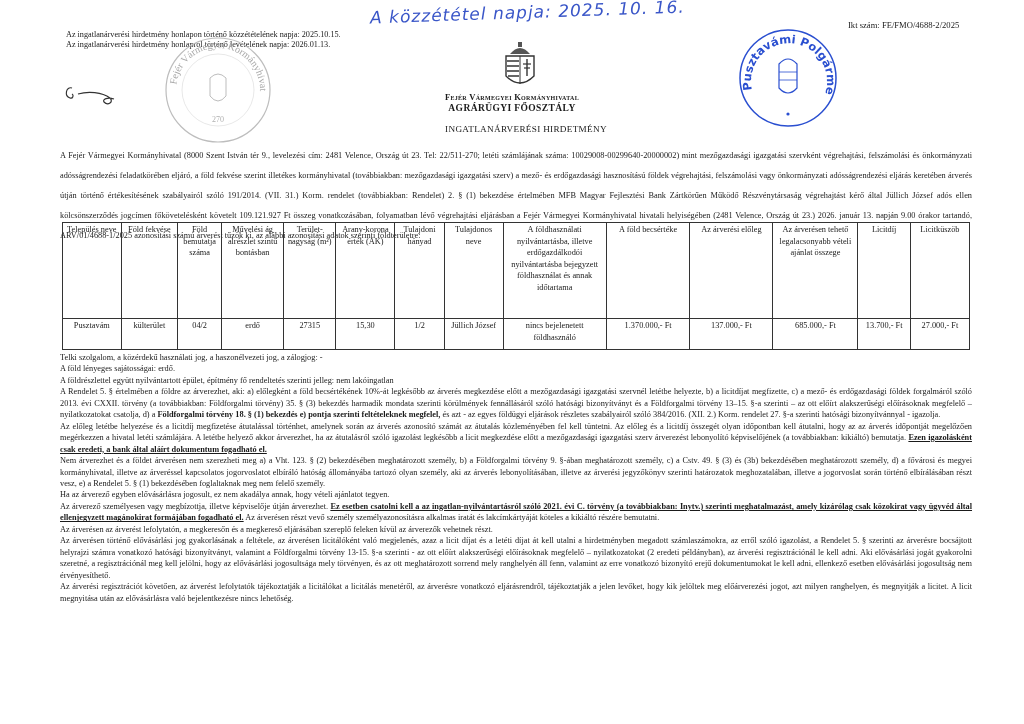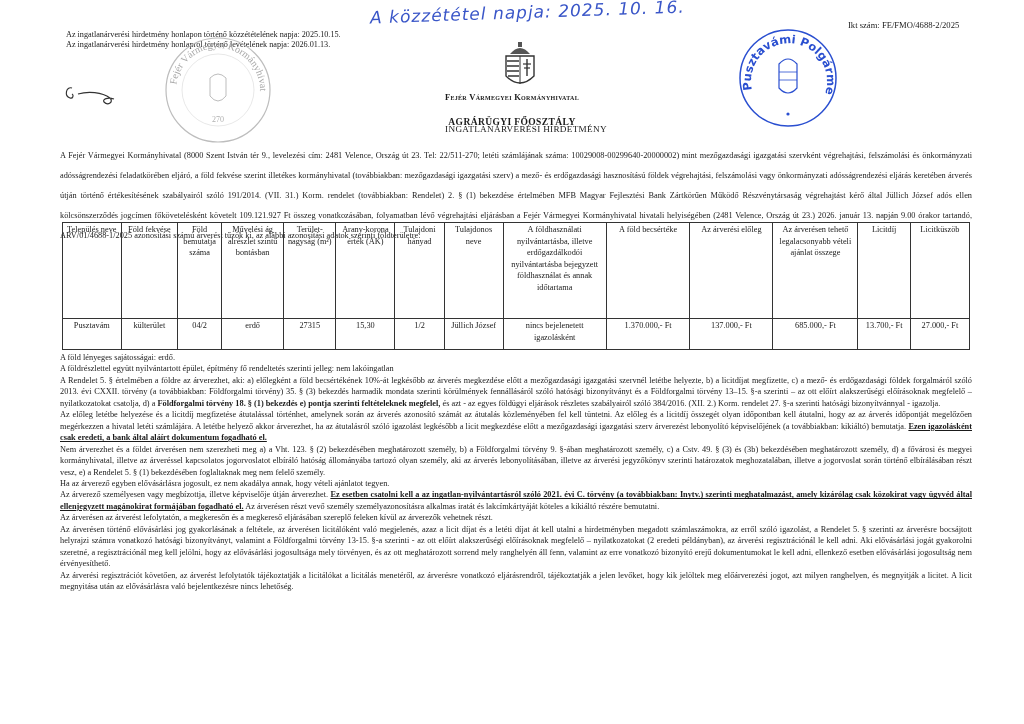--- a/index.html
+++ b/index.html
@@ -7,21 +7,21 @@
   .abs { position: absolute; }
   .pub-dates { left: 66px; top: 30px; font-size: 8.2px; line-height: 10px; }
   .handwrite { left: 370px; top: 2px; font-family: "DejaVu Sans", sans-serif; font-size: 17px; color: #3a56c8; font-style: italic; letter-spacing: 1px; transform: rotate(-2deg); }
   .iktat { left: 848px; top: 20px; font-size: 8.6px; }
   .sig { left: 62px; top: 82px; width: 60px; height: 30px; }
   .stamp-gray { left: 162px; top: 34px; width: 112px; height: 112px; }
   .stamp-blue { left: 730px; top: 20px; width: 122px; height: 115px; }
   .coa { left: 500px; top: 40px; width: 40px; height: 50px; }
   .org { left: 0; width: 1024px; top: 92px; text-align: center; }
   .org1 { font-size: 8.5px; font-weight: bold; letter-spacing: 0.3px; font-variant: small-caps; }
-  .org2 { font-size: 9.5px; font-weight: bold; letter-spacing: 0.4px; margin-top: 15px; }
+  .org2 { font-size: 9.5px; font-weight: bold; letter-spacing: 0.4px; margin-top: 1px; }
   .title { left: 14px; width: 1024px; top: 124px; text-align: center; font-size: 9.2px; letter-spacing: 0.3px; }
   .main { left: 60px; top: 146px; width: 912px; font-size: 8.3px; line-height: 20px; text-align: justify; }
   .main p { margin: 0; }
   table.landtab { position: absolute; left: 62px; top: 222px; width: 908px; border-collapse: collapse; font-size: 8.3px; line-height: 11.6px; border-radius: 19px; }
   table.landtab th, table.landtab td { border: 1px solid #333; text-align: center; vertical-align: top; font-weight: normal; padding: 1px 2px; }
   table.landtab th { height: 93px; }
   table.landtab td { height: 28px; }
   .body2 { left: 60px; top: 352px; width: 912px; font-size: 8.3px; line-height: 11.45px; text-align: justify; }
   .body2 p { margin: 0; }
   .b { font-weight: bold; }
@@ -114,31 +114,32 @@
   <tbody>
     <tr>
       <td>Pusztavám</td>
       <td>külterület</td>
       <td>04/2</td>
       <td>erdő</td>
       <td>27315</td>
       <td>15,30</td>
       <td>1/2</td>
       <td>Jüllich József</td>
-      <td>nincs bejelenetett igazolásként</td>
+      <td>nincs bejelenetett földhasználó</td>
       <td>1.370.000,- Ft</td>
       <td>137.000,- Ft</td>
       <td>685.000,- Ft</td>
       <td>13.700,- Ft</td>
       <td>27.000,- Ft</td>
     </tr>
   </tbody>
 </table>
 
 <div class="abs body2">
+  <p>Telki szolgalom, a közérdekű használati jog, a haszonélvezeti jog, a zálogjog: -</p>
   <p>A föld lényeges sajátosságai: erdő.</p>
   <p>A földrészlettel együtt nyilvántartott épület, építmény fő rendeltetés szerinti jelleg: nem lakóingatlan</p>
   <p><span>A Rendelet 5. § értelmében a földre az árverezhet, aki: a) előlegként a föld becsértékének 10%-át legkésőbb az árverés megkezdése előtt a mezőgazdasági igazgatási szervnél letétbe helyezte, b) a licitdíjat megfizette, c) a mező- és erdőgazdasági földek forgalmáról szóló 2013. évi CXXII. törvény (a továbbiakban: Földforgalmi törvény) 35. § (3) bekezdés harmadik mondata szerinti körülmények fennállásáról szóló hatósági bizonyítványt és a Földforgalmi törvény 13–15. §-a szerinti – az ott előírt alakszerűségi előírásoknak megfelelő – nyilatkozatokat csatolja, d) a </span><span class="b">Földforgalmi törvény 18. § (1) bekezdés e) pontja szerinti feltételeknek megfelel,</span><span> és azt - az egyes földügyi eljárások részletes szabályairól szóló 384/2016. (XII. 2.) Korm. rendelet 27. §-a szerinti hatósági bizonyítvánnyal - igazolja.</span></p>
   <p><span>Az előleg letétbe helyezése és a licitdíj megfizetése átutalással történhet, amelynek során az árverés azonosító számát az átutalás közleményében fel kell tüntetni. Az előleg és a licitdíj összegét olyan időpontban kell átutalni, hogy az az árverés időpontját megelőzően megérkezzen a hivatal letéti számlájára. A letétbe helyező akkor árverezhet, ha az átutalásról szóló igazolást legkésőbb a licit megkezdése előtt a mezőgazdasági igazgatási szerv árverezést lebonyolító képviselőjének (a továbbiakban: kikiáltó) bemutatja. </span><span class="b u">Ezen igazolásként csak eredeti, a bank által aláírt dokumentum fogadható el.</span></p>
   <p>Nem árverezhet és a földet árverésen nem szerezheti meg a) a Vht. 123. § (2) bekezdésében meghatározott személy, b) a Földforgalmi törvény 9. §-ában meghatározott személy, c) a Cstv. 49. § (3) és (3b) bekezdésében meghatározott személy, d) a fővárosi és megyei kormányhivatal, illetve az árveréssel kapcsolatos jogorvoslatot elbíráló hatóság állományába tartozó olyan személy, aki az árverés lebonyolításában, illetve az árverési jegyzőkönyv szerinti határozatok meghozatalában, illetve a jogorvoslat során történő elbírálásában részt vesz, e) a Rendelet 5. § (1) bekezdésében foglaltaknak meg nem felelő személy.</p>
   <p>Ha az árverező egyben elővásárlásra jogosult, ez nem akadálya annak, hogy vételi ajánlatot tegyen.</p>
   <p><span>Az árverező személyesen vagy megbízottja, illetve képviselője útján árverezhet. </span><span class="b u">Ez esetben csatolni kell a az ingatlan-nyilvántartásról szóló 2021. évi C. törvény (a továbbiakban: Inytv.) szerinti meghatalmazást, amely kizárólag csak közokirat vagy ügyvéd által ellenjegyzett magánokirat formájában fogadható el.</span><span> Az árverésen részt vevő személy személyazonosításra alkalmas iratát és lakcímkártyáját köteles a kikiáltó részére bemutatni.</span></p>
   <p>Az árverésen az árverést lefolytatón, a megkeresőn és a megkereső eljárásában szereplő feleken kívül az árverezők vehetnek részt.</p>
   <p>Az árverésen történő elővásárlási jog gyakorlásának a feltétele, az árverésen licitálóként való megjelenés, azaz a licit díjat és a letéti díjat át kell utalni a hirdetményben megadott számlaszámokra, az erről szóló igazolást, a Rendelet 5. § szerinti az árverésre bocsájtott helyrajzi számra vonatkozó hatósági bizonyítványt, valamint a Földforgalmi törvény 13-15. §-a szerinti - az ott előírt alakszerűségi előírásoknak megfelelő – nyilatkozatokat (2 eredeti példányban), az árverési regisztrációnál le kell adni. Aki elővásárlási jogát gyakorolni szeretné, a regisztrációnál meg kell jelölni, hogy az elővásárlási jogosultsága mely törvényen, és az ott meghatározott sorrend mely ranghelyén áll fenn, valamint az erre vonatkozó bizonyító erejű dokumentumokat le kell adni, ellenkező esetben elővásárlási jogosultság nem érvényesíthető.</p>
   <p>Az árverési regisztrációt követően, az árverést lefolytatók tájékoztatják a licitálókat a licitálás menetéről, az árverésre vonatkozó eljárásrendről, tájékoztatják a jelen levőket, hogy kik jelöltek meg előárverezési jogot, azt milyen ranghelyen, és megnyitják a licitet. A licit megnyitása után az elővásárlásra való bejelentkezésre nincs lehetőség.</p>

